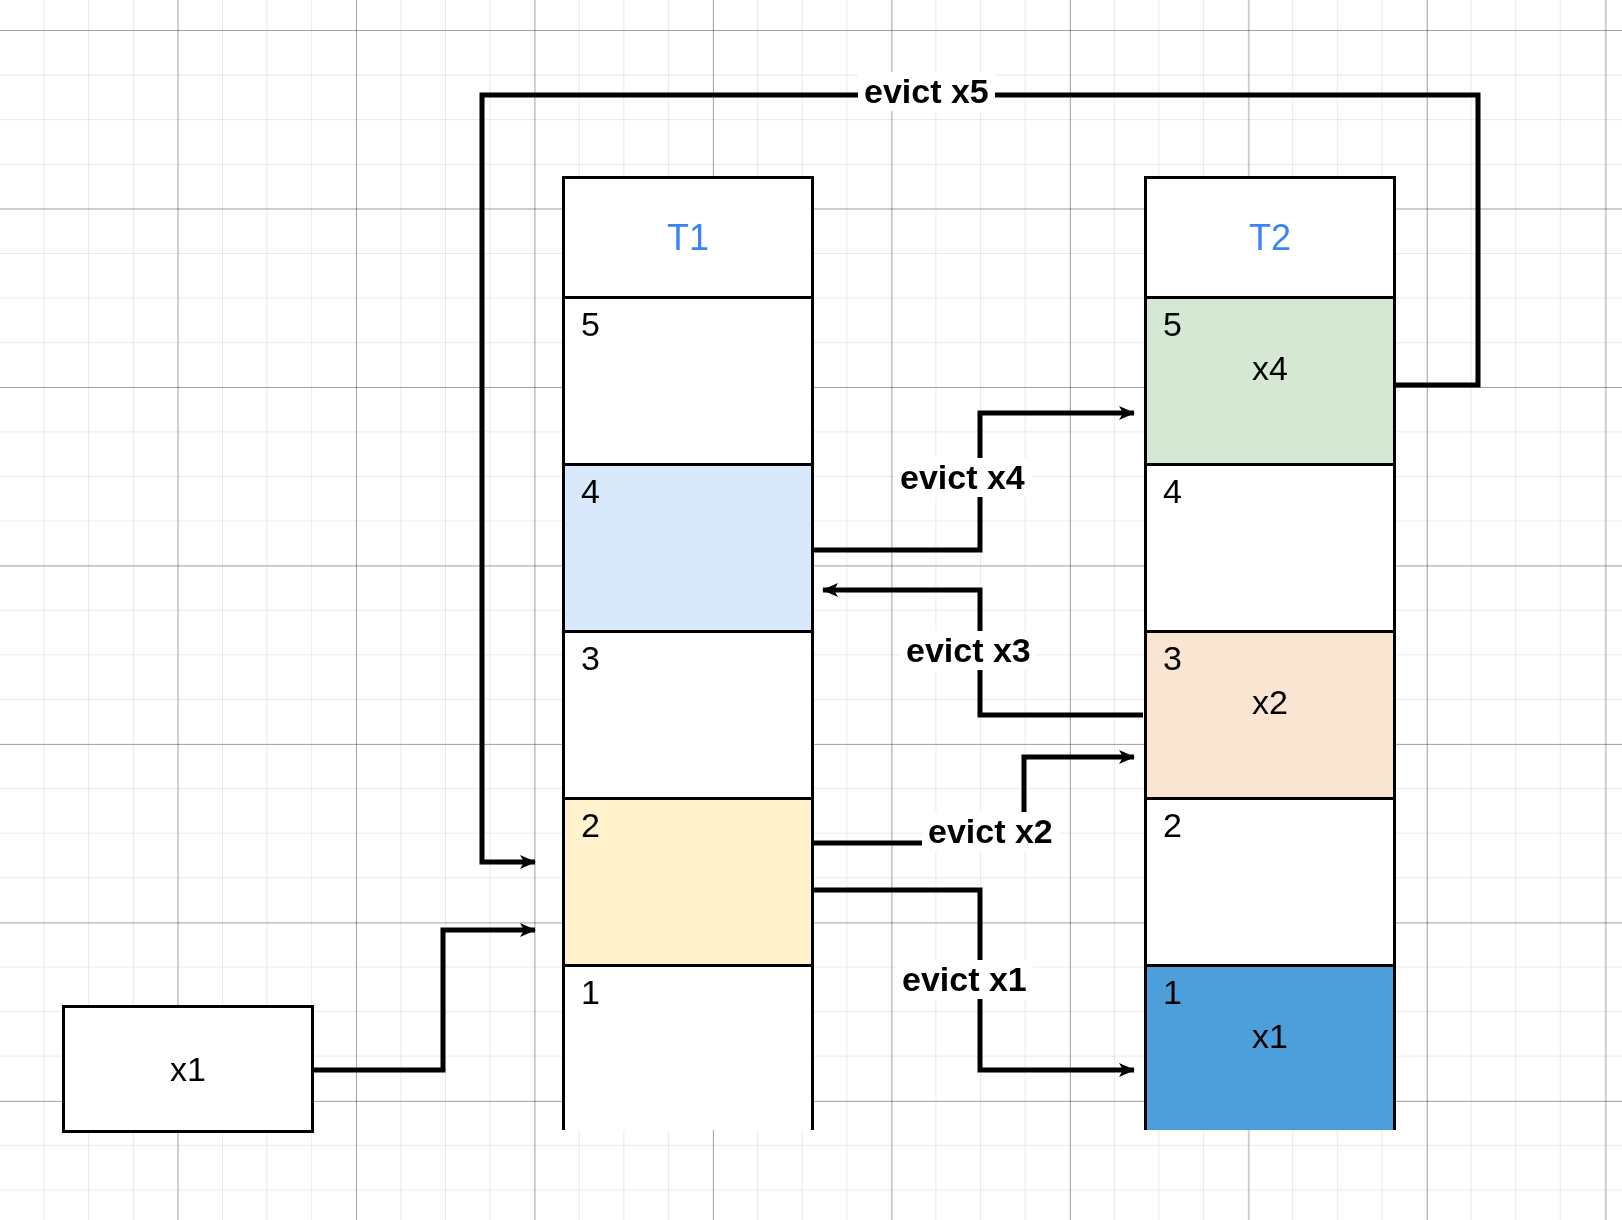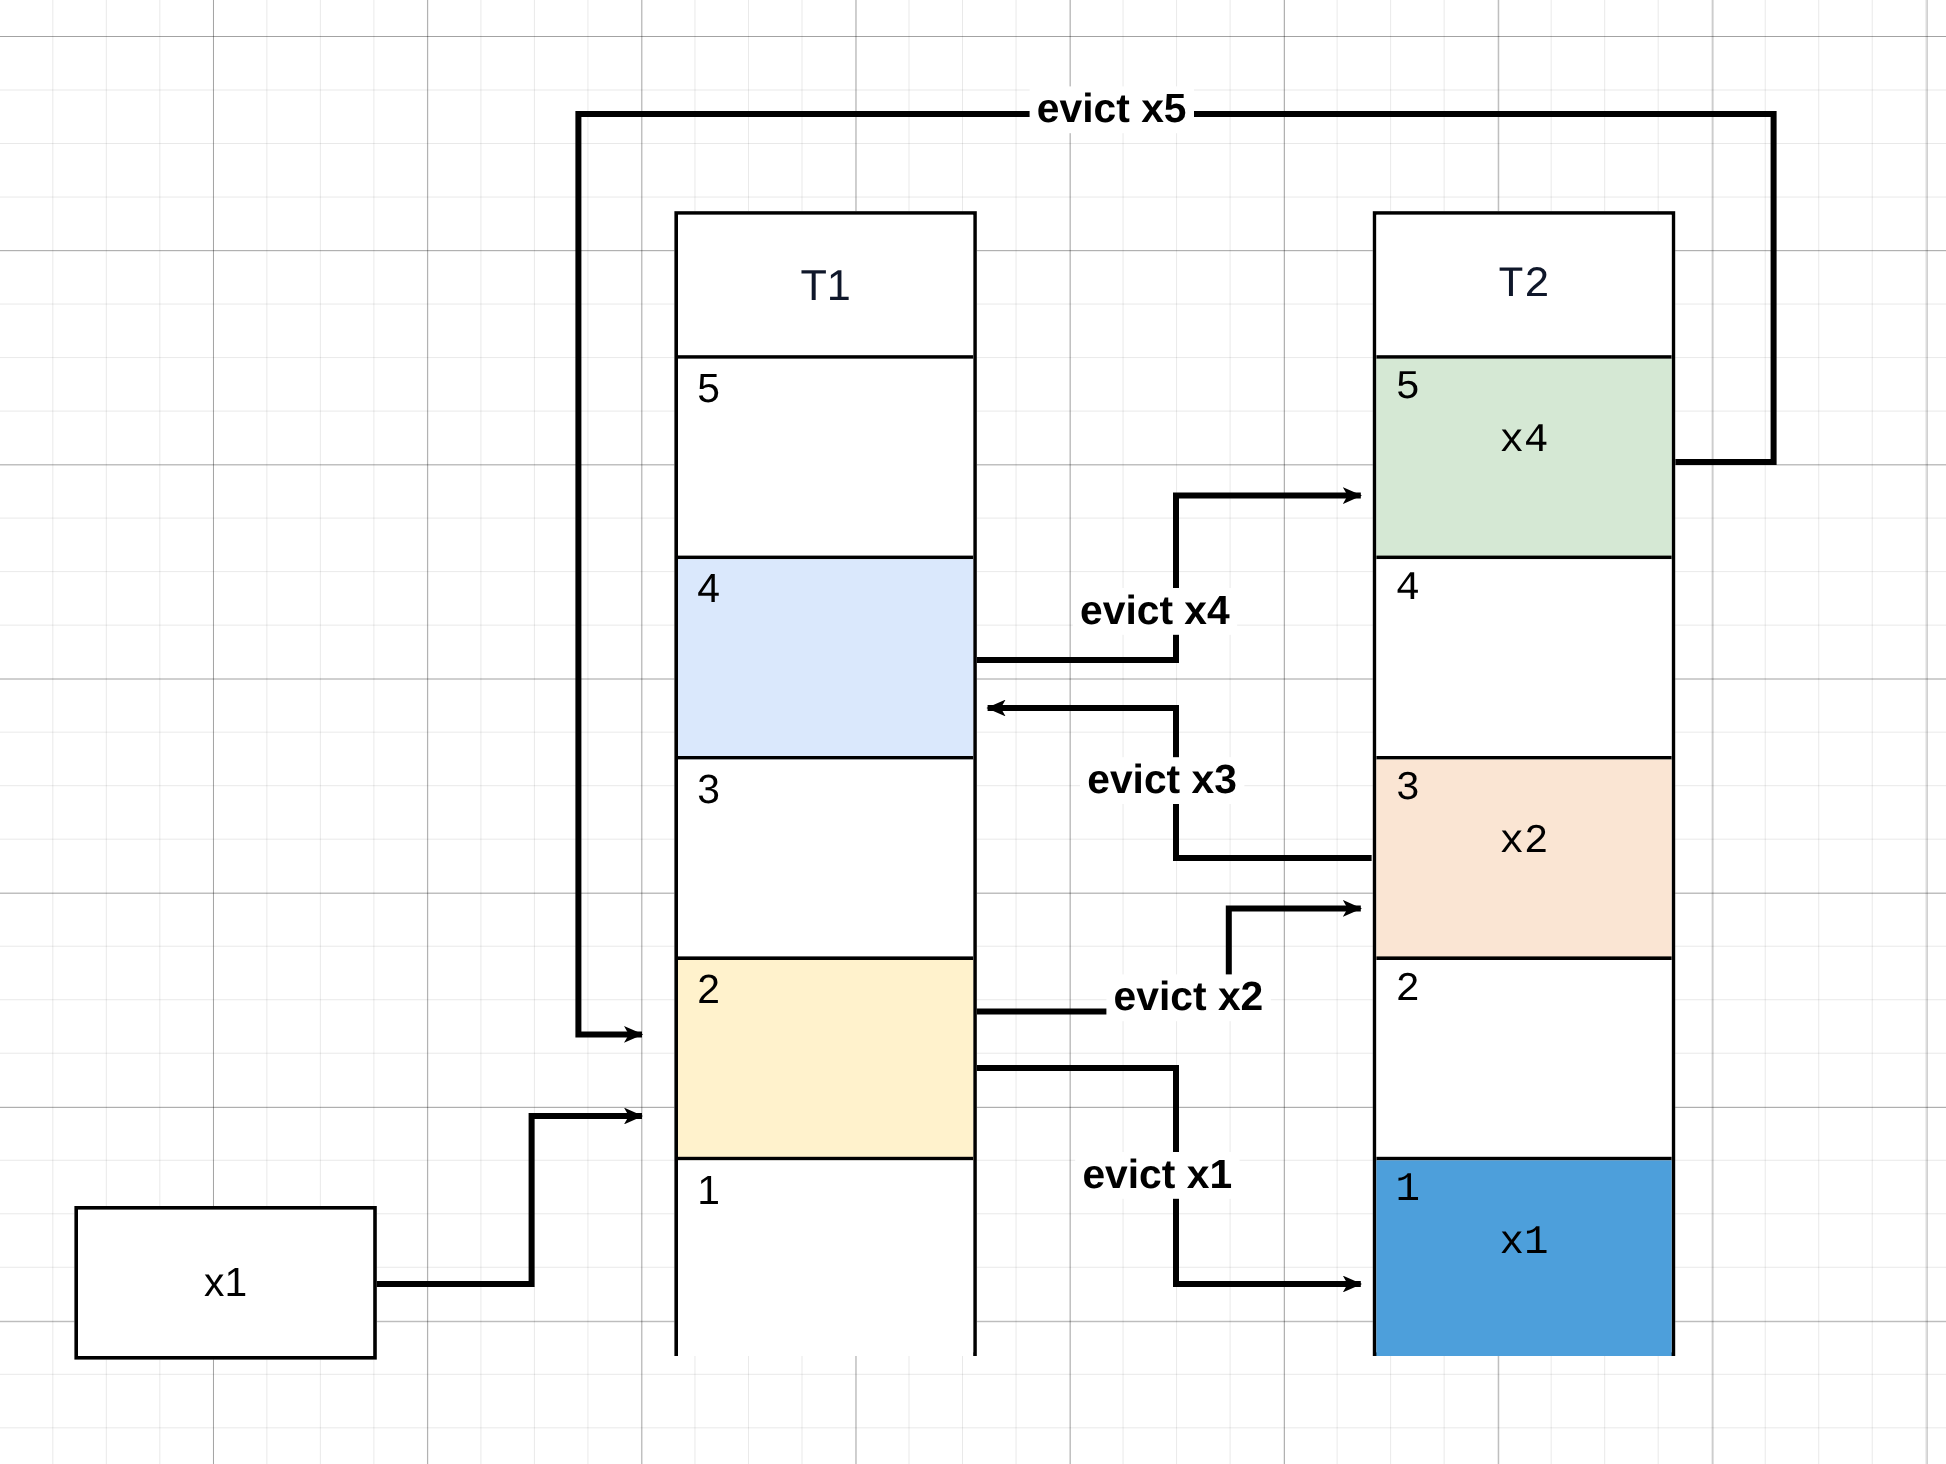--- a/index.html
+++ b/index.html
@@ -34,21 +34,21 @@
     border:3px solid #000;
     box-sizing:border-box;
     background:#fff;
   }
   .thead{
     position:relative;
     height:120px;
     border-bottom:3px solid #000;
     box-sizing:border-box;
     display:flex;align-items:center;justify-content:center;
-    font-size:36px;color:#0f172a;
+    font-size:36px;color:#3b82f6;
     background:#fff;
   }
   .cell{
     position:relative;
     box-sizing:border-box;
     border-bottom:3px solid #000;
     background:#fff;
   }
   .cell:last-child{border-bottom:none;}
   .cell .idx{
@@ -104,21 +104,21 @@
       <path d="M1143,715 L980,715 L980,590 L823,590" marker-end="url(#ahl)"></path>
 
       <path d="M813,843 L1024,843 L1024,757 L1134,757" marker-end="url(#ah)"></path>
 
       <path d="M813,890 L980,890 L980,1070 L1134,1070" marker-end="url(#ah)"></path>
     </g>
   </svg>
 
   <div class="wirelabel" style="left:858px;top:72px;">evict x5</div>
 
-  <div class="wirelabel" style="left:894px;top:458px;margin-top:32px;">evict x4</div>
+  <div class="wirelabel" style="left:894px;top:458px;">evict x4</div>
 
   <div class="wirelabel" style="left:900px;top:631px;">evict x3</div>
 
   <div class="wirelabel" style="left:922px;top:800px;margin-top:12px;">evict x2</div>
 
   <div class="wirelabel" style="left:896px;top:960px;">evict x1</div>
 
   <div class="srcbox" style="left:62px;top:1005px;width:252px;height:128px;">
     <span>x1</span>
   </div>
@@ -143,21 +143,21 @@
     <div class="cell" style="height:167px;background:#fff2cc;">
       <span class="idx">2</span>
     </div>
 
     <div class="cell" style="height:163px;background:#ffffff;border-bottom:none;">
       <span class="idx">1</span>
       <span class="val"></span>
     </div>
   </div>
 
-  <div class="table" id="t2" style="left:1144px;top:176px;width:252px;height:954px;font-family:Liberation Mono, monospace;">
+  <div class="table" id="t2" style="left:1144px;top:176px;width:252px;height:954px;">
     <div class="thead">T2</div>
 
     <div class="cell" style="height:167px;background:#d5e8d4;">
       <span class="idx">5</span>
       <span class="val">x4</span>
     </div>
 
     <div class="cell" style="height:167px;background:#ffffff;">
       <span class="idx">4</span>
       <span class="val"></span>

